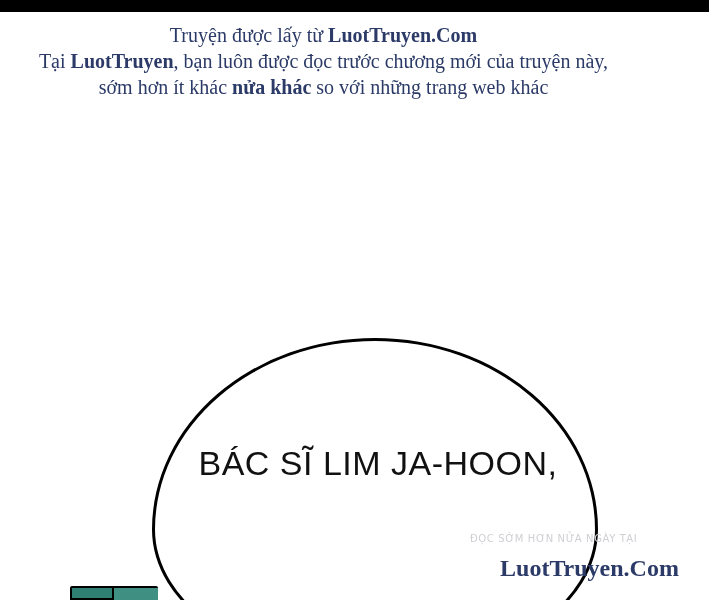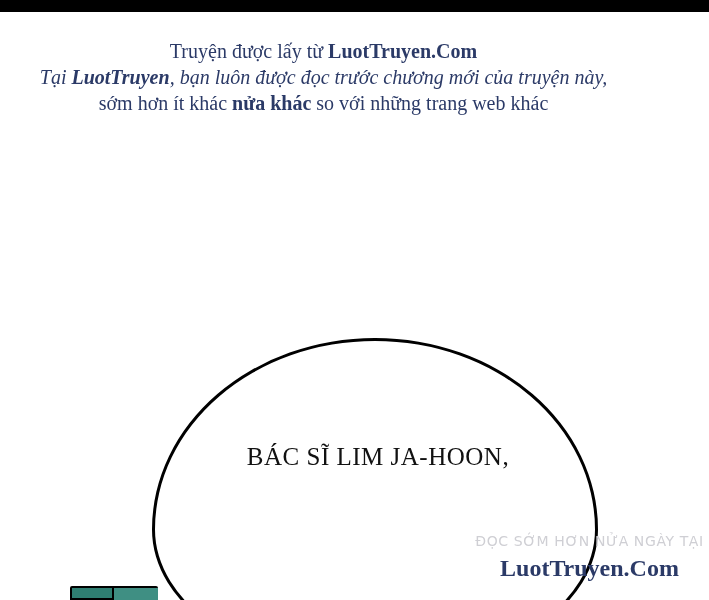--- a/index.html
+++ b/index.html
@@ -22,33 +22,33 @@
     top: 0;
     width: 709px;
     height: 12px;
     background: #000000;
   }
 
   
   .promo {
     position: absolute;
     left: 0;
-    top: 38px;
+    top: 22px;
     width: 647px;
     text-align: center;
     color: #2b3a67;
     font-family: "Liberation Serif", serif;
     line-height: 1.30;
   }
   .promo .line {
     display: block;
     white-space: nowrap;
   }
   .promo .l1 { font-size: 20px; }
-  .promo .l2 { font-size: 20px; font-style: italic; }
+  .promo .l2 { font-size: 20px; }
   .promo .l3 { font-size: 20px; }
   .promo b {
     font-weight: bold;
   }
 
   
   .bubble {
     position: absolute;
     left: 152px;
     top: 338px;
@@ -59,38 +59,37 @@
     background: #ffffff;
     box-sizing: border-box;
   }
 
   .bubble-text {
     position: absolute;
     left: 168px;
     top: 440px;
     width: 420px;
     text-align: center;
-    font-family: Liberation Serif, serif;
-    font-size: 25px;
+    font-family: Liberation Sans, sans-serif;
+    font-size: 34px;
     line-height: 1.38;
     color: #111111;
     letter-spacing: 0.5px;
     z-index: 5;
   }
   .bubble-text .bline { display: block; white-space: nowrap; }
 
   
   .wm-faint {
     position: absolute;
     left: 470px;
     top: 533px;
     width: 239px;
-    text-align: center;
     font-family: "DejaVu Sans", sans-serif;
-    font-size: 14px;
+    font-size: 10px;
     letter-spacing: 0.6px;
     color: #cfcfd4;
     white-space: nowrap;
   }
   .wm-strong {
     position: absolute;
     left: 470px;
     top: 555px;
     width: 239px;
     text-align: center;

